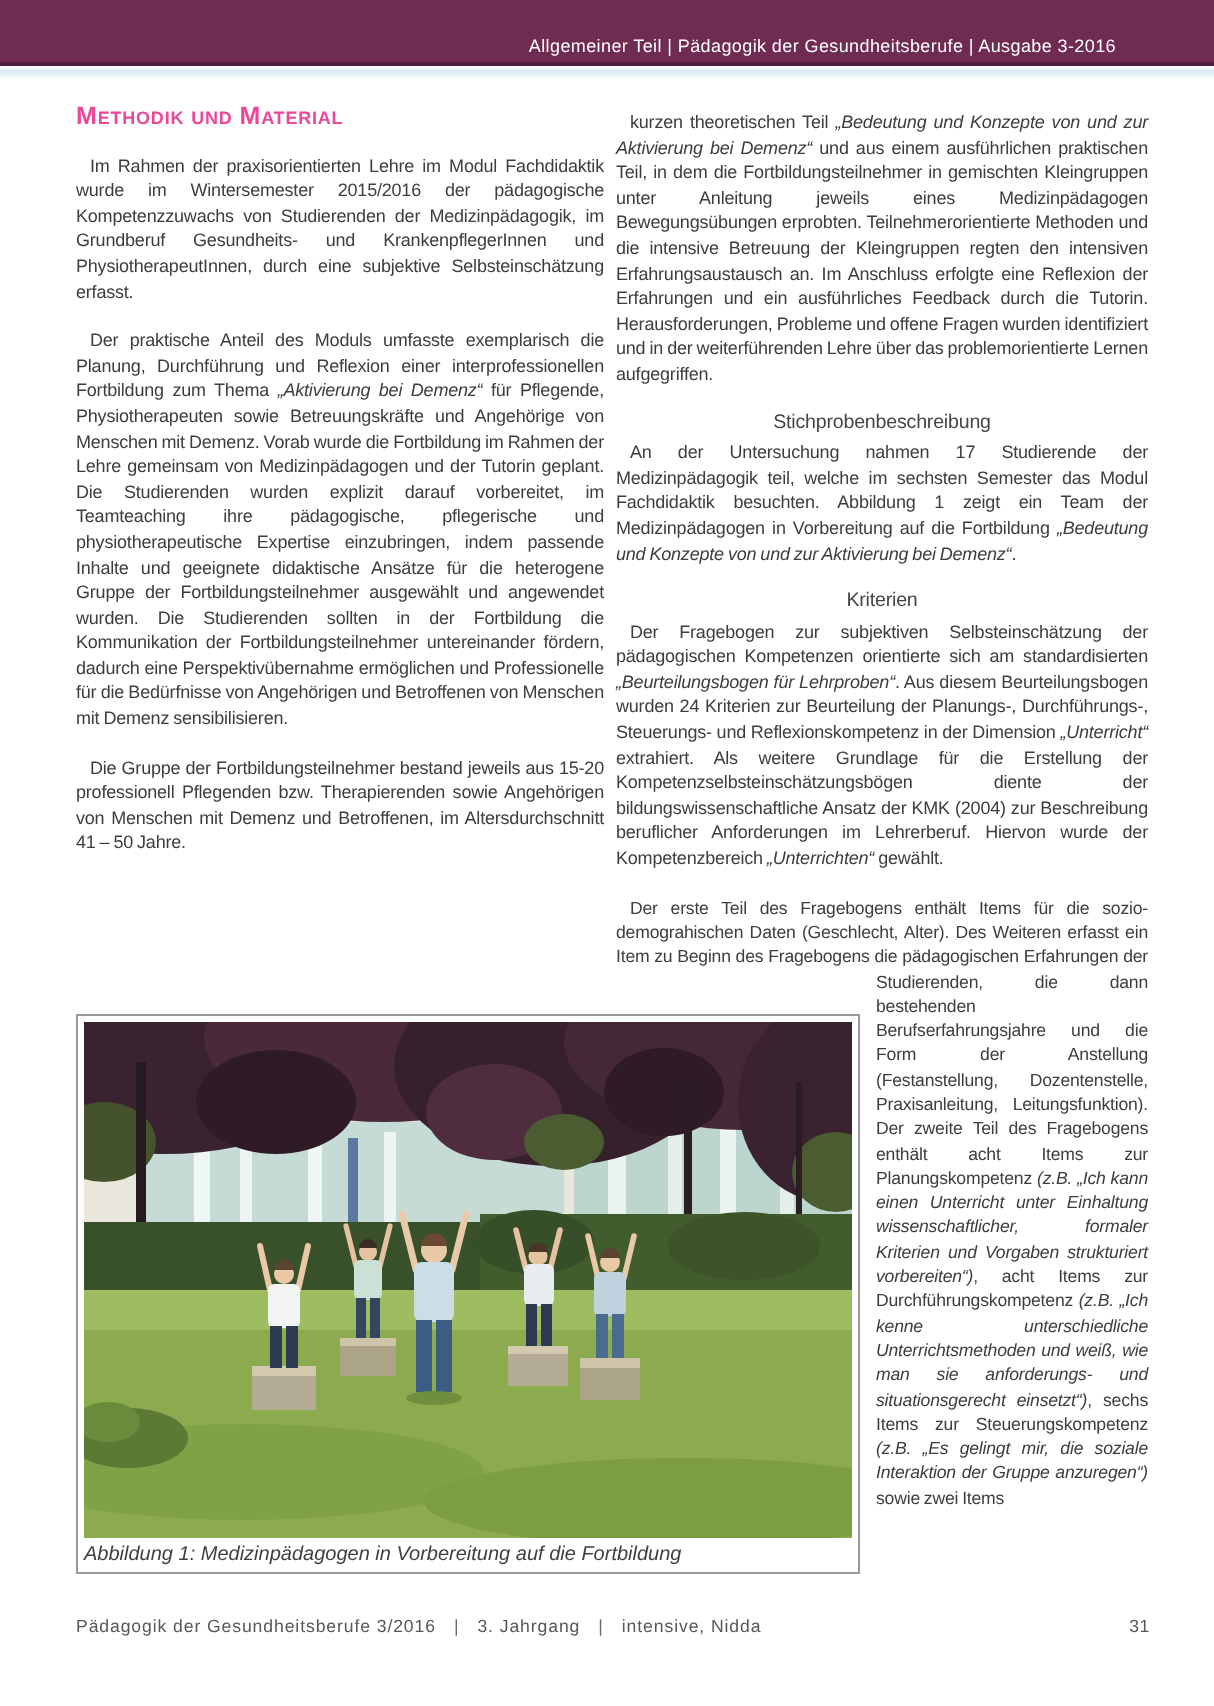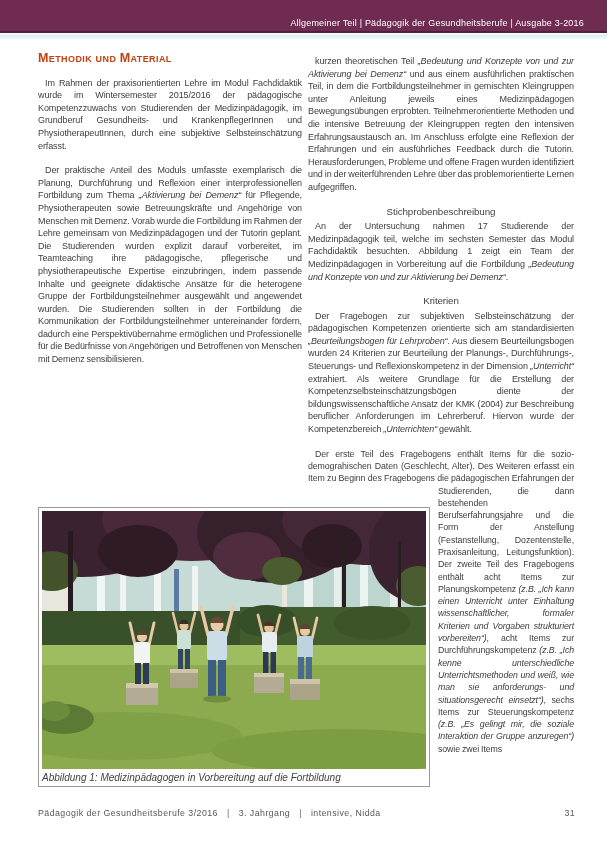--- a/index.html
+++ b/index.html
@@ -1,31 +1,31 @@
 <!DOCTYPE html>
 <html lang="de"><head>
 <meta charset="utf-8">
 <style>
   html,body{margin:0;padding:0;background:#ffffff;}
   .page{position:relative;width:607px;height:853px;background:#ffffff;overflow:hidden;
         font-family:"Liberation Sans","DejaVu Sans",sans-serif;color:#3d3d3d;}
 
   
   .topbar{position:absolute;top:0;left:0;right:0;height:31px;background:#6f2b52;border-bottom:2px solid #4e1e3c;}
-  .topbar-text{position:absolute;right:23px;bottom:3px;color:#ffffff;font-size:9px;letter-spacing:.2px;white-space:nowrap;text-align:right;}
+  .topbar-text{position:absolute;right:49px;bottom:3px;color:#ffffff;font-size:9px;letter-spacing:.2px;white-space:nowrap;text-align:right;}
   .accent-strip{position:absolute;top:33px;left:0;right:0;height:7px;
         background:linear-gradient(#ffffff 0%,#d9edf4 40%,#ffffff 100%);}
 
   
   .col{position:absolute;font-size:9px;line-height:12.6px;text-align:justify;
        letter-spacing:-.1px;word-spacing:-.4px;}
   .col-left{left:38px;top:52px;width:264px;}
   .col-right{left:308px;top:55px;width:266px;}
   .main-head{font-size:12.5px;font-weight:bold;font-variant:small-caps;letter-spacing:.4px;
-             color:#c2410c;margin:0 0 12px 0;text-align:left;}
+             color:#ec4899;margin:0 0 12px 0;text-align:left;}
   p.para{margin:0 0 12px 0;text-indent:7px;}
   .subhead{font-size:9.8px;font-weight:normal;color:#454545;margin:0 0 2px 0;text-align:center;}
   .it{font-style:italic;}
   .tight{font-size:8.8px;line-height:12.3px;margin-bottom:0;}
   .fig-spacer{float:left;width:130px;height:294px;}
 
   
   .photo-figure{position:absolute;left:38px;top:507px;width:392px;box-sizing:border-box;
                 border:1px solid #9a9a9a;background:#fff;padding:3px;margin:0;}
   .photo-figure svg{display:block;width:384px;height:258px;}
@@ -44,20 +44,21 @@
 
   <header class="topbar">
     <div class="topbar-text">Allgemeiner Teil | Pädagogik der Gesundheitsberufe | Ausgabe 3-2016</div>
   </header>
   <div class="accent-strip"></div>
 
   <section class="col col-left">
     <h2 class="main-head">Methodik und Material</h2>
     <p class="para">Im Rahmen der praxisorientierten Lehre im Modul Fachdidaktik wurde im Wintersemester 2015/2016 der pädagogische Kompetenzzuwachs von Studierenden der Medizinpädagogik, im Grundberuf Gesundheits- und KrankenpflegerInnen und PhysiotherapeutInnen, durch eine subjektive Selbsteinschätzung erfasst.</p>
     <p class="para"><span>Der praktische Anteil des Moduls umfasste exemplarisch die Planung, Durchführung und Reflexion einer interprofessionellen Fortbildung zum Thema </span><span class="it">„Aktivierung bei Demenz“</span><span> für Pflegende, Physiotherapeuten sowie Betreuungskräfte und Angehörige von Menschen mit Demenz. Vorab wurde die Fortbildung im Rahmen der Lehre gemeinsam von Medizinpädagogen und der Tutorin geplant. Die Studierenden wurden explizit darauf vorbereitet, im Teamteaching ihre pädagogische, pflegerische und physiotherapeutische Expertise einzubringen, indem passende Inhalte und geeignete didaktische Ansätze für die heterogene Gruppe der Fortbildungsteilnehmer ausgewählt und angewendet wurden. Die Studierenden sollten in der Fortbildung die Kommunikation der Fortbildungsteilnehmer untereinander fördern, dadurch eine Perspektivübernahme ermöglichen und Professionelle für die Bedürfnisse von Angehörigen und Betroffenen von Menschen mit Demenz sensibilisieren.</span></p>
+    <p class="para">Die Gruppe der Fortbildungsteilnehmer bestand jeweils aus 15-20 professionell Pflegenden bzw. Therapierenden sowie Angehörigen von Menschen mit Demenz und Betroffenen, im Altersdurchschnitt 41 – 50 Jahre.</p>
   </section>
 
   <section class="col col-right">
     <p class="para"><span>kurzen theoretischen Teil </span><span class="it">„Bedeutung und Konzepte von und zur Aktivierung bei Demenz“</span><span> und aus einem ausführlichen praktischen Teil, in dem die Fortbildungsteilnehmer in gemischten Kleingruppen unter Anleitung jeweils eines Medizinpädagogen Bewegungsübungen erprobten. Teilnehmerorientierte Methoden und die intensive Betreuung der Kleingruppen regten den intensiven Erfahrungsaustausch an. Im Anschluss erfolgte eine Reflexion der Erfahrungen und ein ausführliches Feedback durch die Tutorin. Herausforderungen, Probleme und offene Fragen wurden identifiziert und in der weiterführenden Lehre über das problemorientierte Lernen aufgegriffen.</span></p>
     <h3 class="subhead">Stichprobenbeschreibung</h3>
     <p class="para"><span>An der Untersuchung nahmen 17 Studierende der Medizinpädagogik teil, welche im sechsten Semester das Modul Fachdidaktik besuchten. Abbildung 1 zeigt ein Team der Medizinpädagogen in Vorbereitung auf die Fortbildung </span><span class="it">„Bedeutung und Konzepte von und zur Aktivierung bei Demenz“</span><span>.</span></p>
     <h3 class="subhead">Kriterien</h3>
     <p class="para"><span>Der Fragebogen zur subjektiven Selbsteinschätzung der pädagogischen Kompetenzen orientierte sich am standardisierten </span><span class="it">„Beurteilungsbogen für Lehrproben“</span><span>. Aus diesem Beurteilungsbogen wurden 24 Kriterien zur Beurteilung der Planungs-, Durchführungs-, Steuerungs- und Reflexionskompetenz in der Dimension </span><span class="it">„Unterricht“</span><span> extrahiert. Als weitere Grundlage für die Erstellung der Kompetenzselbsteinschätzungsbögen diente der bildungswissenschaftliche Ansatz der KMK (2004) zur Beschreibung beruflicher Anforderungen im Lehrerberuf. Hiervon wurde der Kompetenzbereich </span><span class="it">„Unterrichten“</span><span> gewählt.</span></p>
     <p class="para tight"><span>Der erste Teil des Fragebogens enthält Items für die sozio-demograhischen Daten (Geschlecht, Alter). Des Weiteren erfasst ein Item zu Beginn des Fragebogens die </span><span class="fig-spacer"></span><span><span>pädagogischen Erfahrungen der Studierenden, die dann bestehenden Berufserfahrungsjahre und die Form der Anstellung (Festanstellung, Dozentenstelle, Praxisanleitung, Leitungsfunktion). Der zweite Teil des Fragebogens enthält acht Items zur Planungskompetenz </span><span class="it">(z.B. „Ich kann einen Unterricht unter Einhaltung wissenschaftlicher, formaler Kriterien und Vorgaben strukturiert vorbereiten“)</span><span>, acht Items zur Durchführungskompetenz </span><span class="it">(z.B. „Ich kenne unterschiedliche Unterrichtsmethoden und weiß, wie man sie anforderungs- und situationsgerecht einsetzt“)</span><span>, sechs Items zur Steuerungskompetenz </span><span class="it">(z.B. „Es gelingt mir, die soziale Interaktion der Gruppe anzuregen“)</span><span> sowie zwei Items</span></span></p>
   </section>

